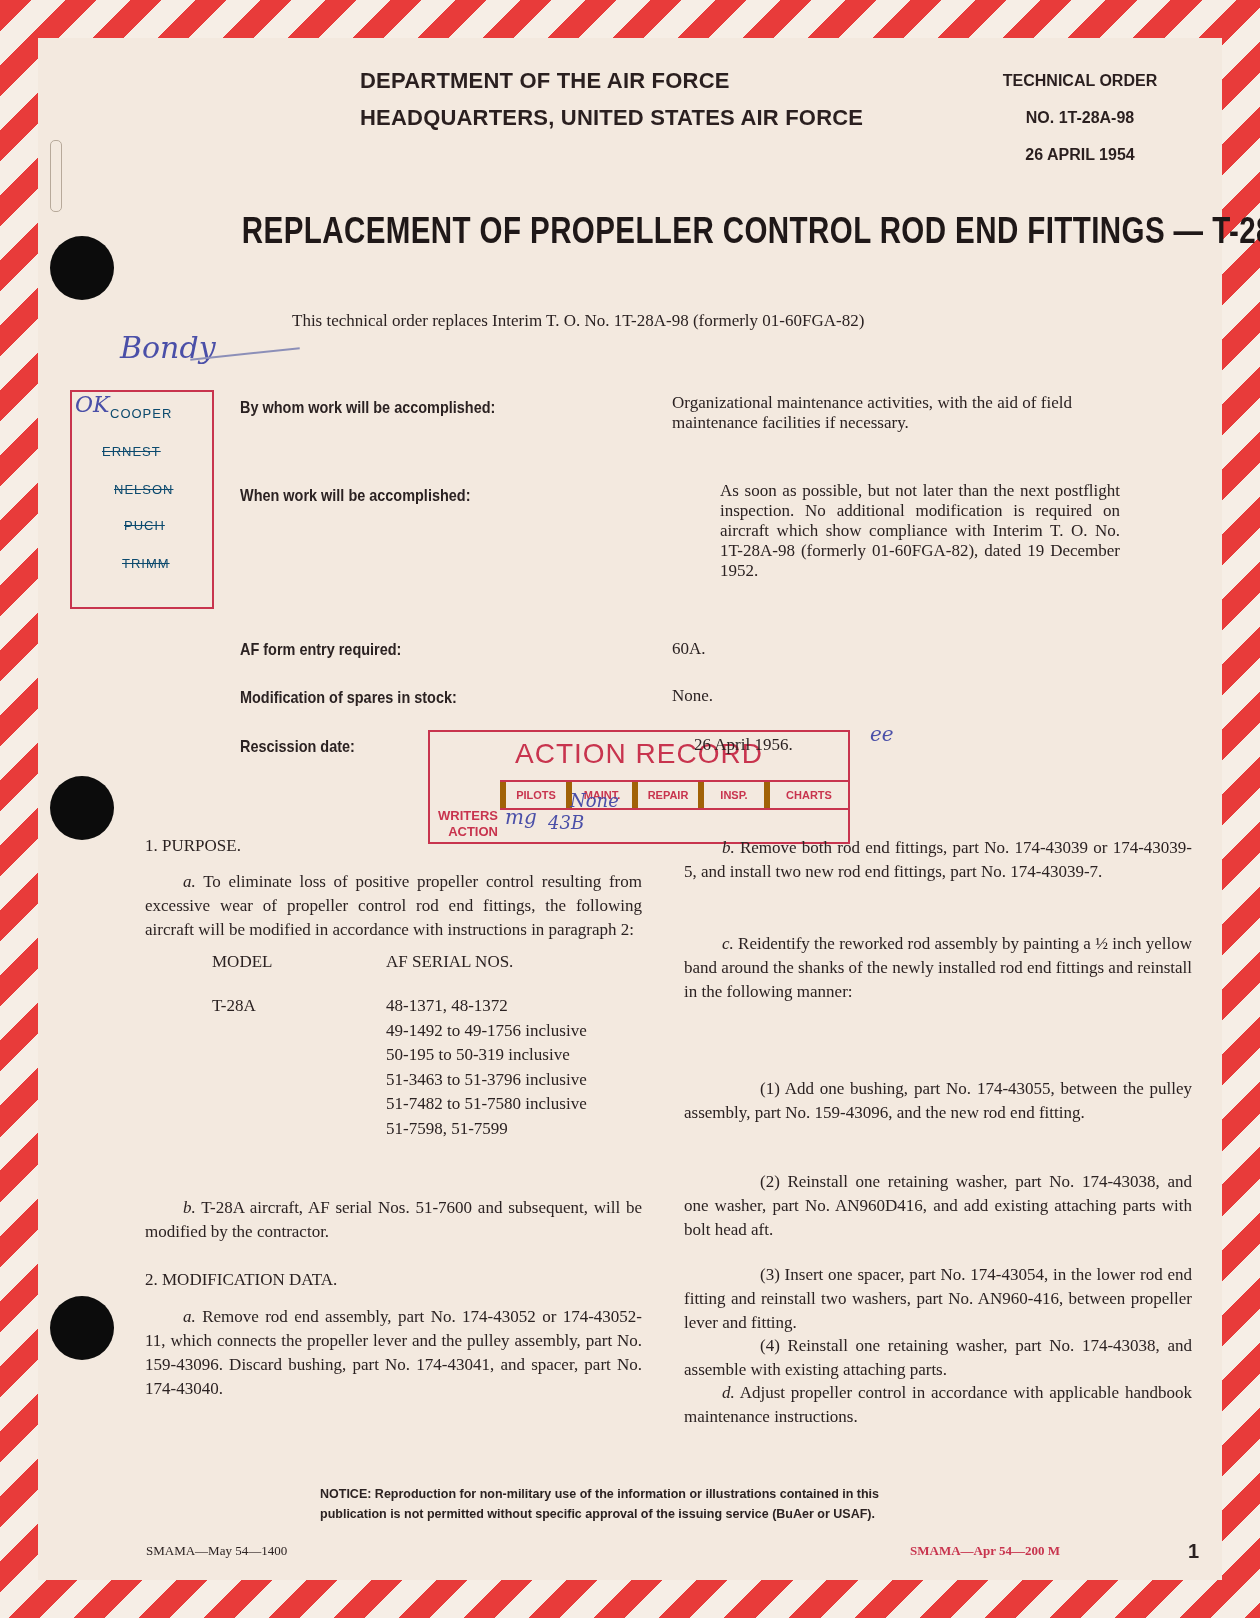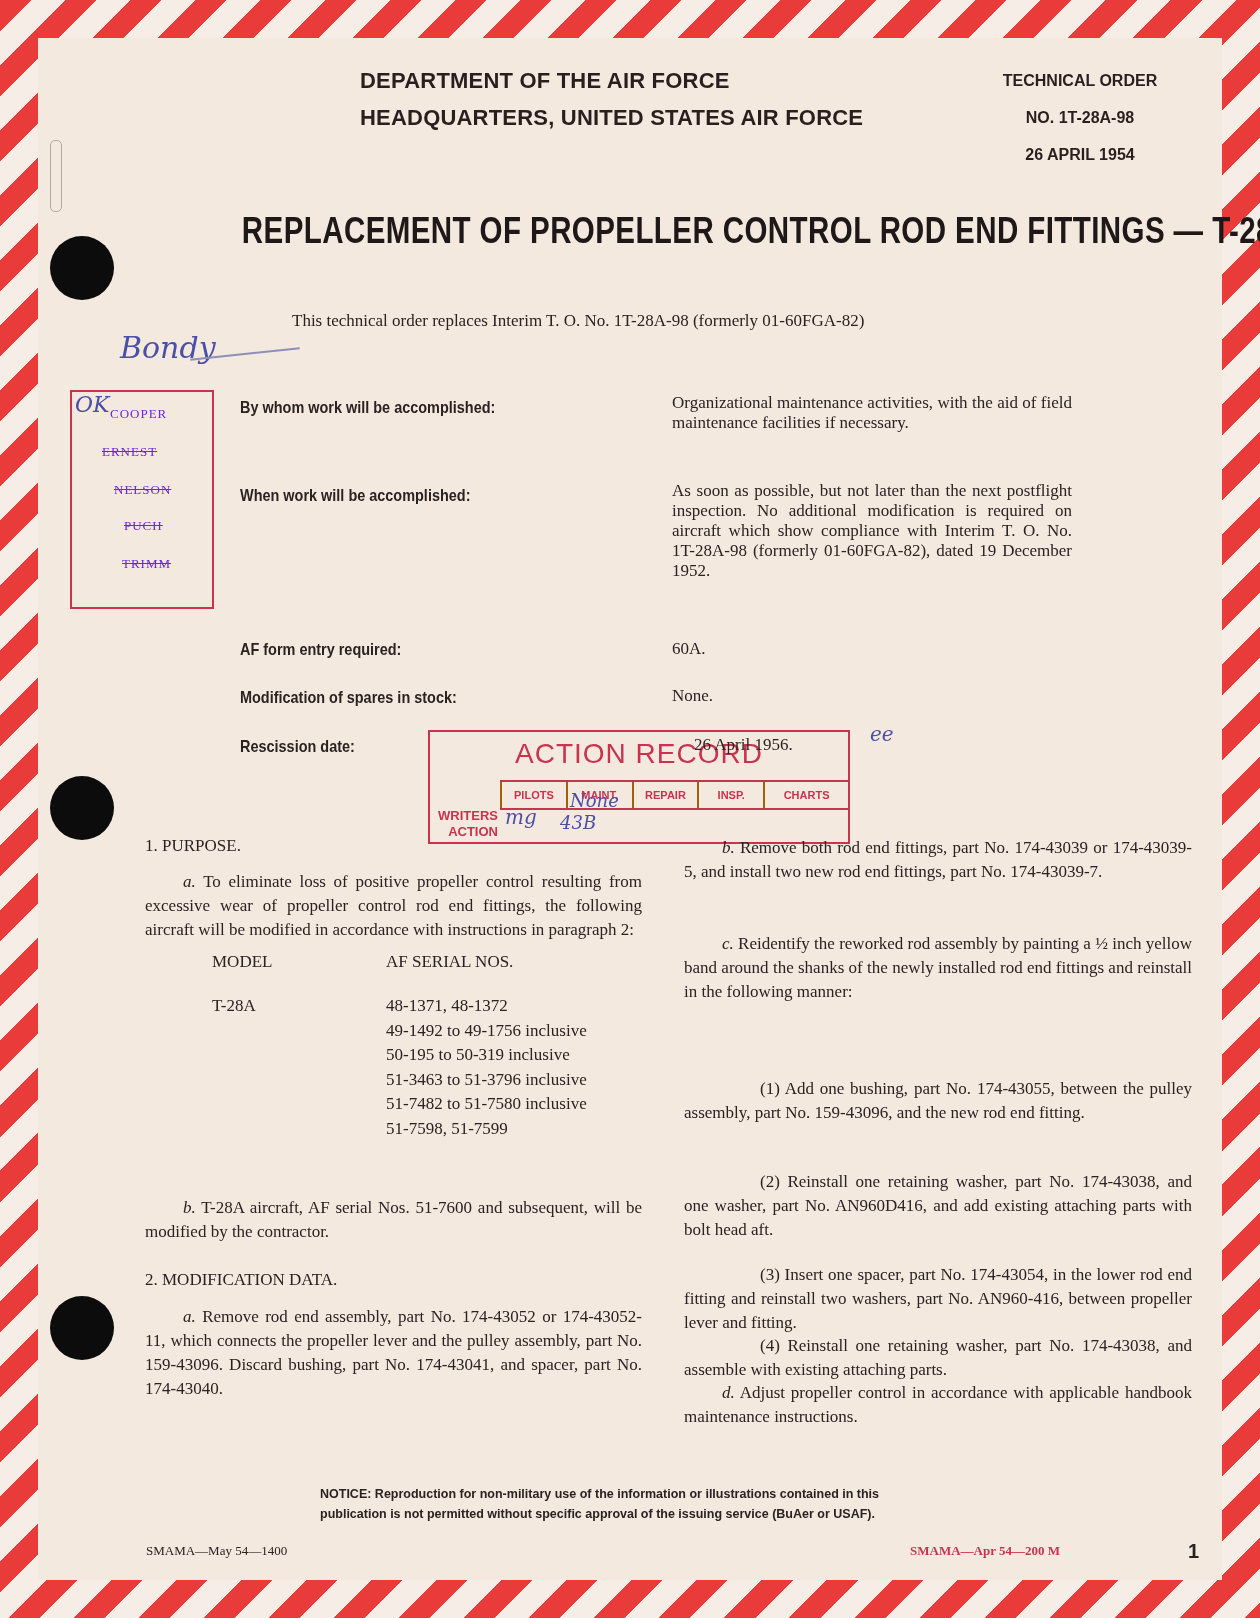--- a/index.html
+++ b/index.html
@@ -43,38 +43,38 @@
   .row-label {
     position:absolute; left:240px; font-family:"Liberation Sans", sans-serif;
     font-weight:bold; font-size:17px; transform:scaleX(0.85); transform-origin:left;
   }
   .row-value {
     position:absolute; left:672px; width:400px; font-size:17px; line-height:20px;
     text-align:justify;
   }
   .stamp-names {
     position:absolute; left:70px; top:390px; width:140px; height:215px;
-    border:2px solid #c8344e; color:#6d28d9;
-    font-family:Liberation Serif, serif; font-size:13px;
+    border:2px solid #c8344e; color:#0c4a6e;
+    font-family:Liberation Sans, sans-serif; font-size:13px;
   }
   .stamp-names span { position:absolute; letter-spacing:1px; }
   .strike { text-decoration:line-through; }
   .handwriting {
     position:absolute; font-family:"DejaVu Serif", serif; font-style:italic;
     color:#4a4fa8; font-size:24px;
   }
   .action {
     position:absolute; left:428px; top:730px; width:418px; height:110px;
     border:2px solid #c8344e; color:#c8344e; font-family:"Liberation Sans", sans-serif;
   }
   .action .a-title {
     position:absolute; left:0; right:0; top:6px; text-align:center; font-size:28px; letter-spacing:1px;
   }
   .action .a-cols { position:absolute; left:70px; right:0; top:48px; height:26px; border-top:2px solid #c8344e; border-bottom:2px solid #c8344e; display:flex;}
-  .action .a-cols span { flex:1; font-size:11px; font-weight:bold; text-align:center; line-height:26px; border-left:2px solid #a16207;}
+  .action .a-cols span { flex:1; font-size:11px; font-weight:bold; text-align:center; line-height:26px; border-left:6px solid #a16207;}
   .action .a-cols span:last-child{ flex:1.3; }
   .action .a-rowlabel { position:absolute; left:0; top:76px; width:68px; font-size:13px; font-weight:bold; line-height:16px; text-align:right;}
   .sec-heading { position:absolute; font-size:17px; }
   .para { position:absolute; font-size:17px; line-height:24px; text-align:justify; }
   .para i { font-style:italic; }
   .serial-table { position:absolute; left:212px; top:950px; font-size:17px; line-height:24.5px; }
   .serial-table .mcol { position:absolute; left:0; width:120px; }
   .serial-table .scol { position:absolute; left:152px; width:270px;margin-left:22px; }
   .notice {
     position:absolute; left:320px; top:1484px; width:700px;
@@ -121,21 +121,21 @@
   <span class="strike" style="left:42px;top:90px;">NELSON</span>
   <span class="strike" style="left:52px;top:126px;">PUCH</span>
   <span class="strike" style="left:50px;top:164px;">TRIMM</span>
 </div>
 <div class="handwriting" style="left:75px;top:392px;font-size:22px;font-style:italic;">OK</div>
 
 <div class="row-label" style="top:398px;">By whom work will be accomplished:</div>
 <div class="row-value" style="top:393px;">Organizational maintenance activities, with the aid of field maintenance facilities if necessary.</div>
 
 <div class="row-label" style="top:486px;">When work will be accomplished:</div>
-<div class="row-value" style="top:481px;">As soon as possible, but not later than the next postflight inspection. No additional modification is required on aircraft which show compliance with Interim T. O. No. 1T-28A-98 (formerly 01-60FGA-82), dated 19 December 1952.</div>
+<div class="row-value" style="top:481px;margin-left:48px;">As soon as possible, but not later than the next postflight inspection. No additional modification is required on aircraft which show compliance with Interim T. O. No. 1T-28A-98 (formerly 01-60FGA-82), dated 19 December 1952.</div>
 
 <div class="row-label" style="top:640px;">AF form entry required:</div>
 <div class="row-value" style="top:639px;">60A.</div>
 
 <div class="row-label" style="top:688px;">Modification of spares in stock:</div>
 <div class="row-value" style="top:686px;">None.</div>
 
 <div class="row-label" style="top:737px;">Rescission date:</div>
 
 <div class="action">
@@ -147,21 +147,21 @@
     <span>INSP.</span>
     <span>CHARTS</span>
   </div>
   <div class="a-rowlabel">
     <div>WRITERS</div>
     <div>ACTION</div>
   </div>
 </div>
 <div class="handwriting" style="left:505px;top:805px;font-size:20px;">mg</div>
 <div class="handwriting" style="left:570px;top:790px;font-size:18px;">None</div>
-<div class="handwriting" style="left:560px;top:812px;font-size:18px;text-align:center;">43B</div>
+<div class="handwriting" style="left:548px;top:812px;font-size:18px;text-align:center;">43B</div>
 <div class="row-value" style="top:735px;left:694px;width:130px;">26 April 1956.</div>
 <div class="handwriting" style="left:870px;top:722px;font-size:20px;">ee</div>
 
 <div class="sec-heading" style="left:145px;top:836px;">1.   PURPOSE.</div>
 <div class="para" style="left:145px;top:870px;width:497px;text-indent:38px;">
   <i>a.</i> <span>To eliminate loss of positive propeller control resulting from excessive wear of propeller control rod end fittings, the following aircraft will be modified in accordance with instructions in paragraph 2:</span>
 </div>
 
 <div class="serial-table">
   <div class="mcol" style="top:0;">MODEL</div>

